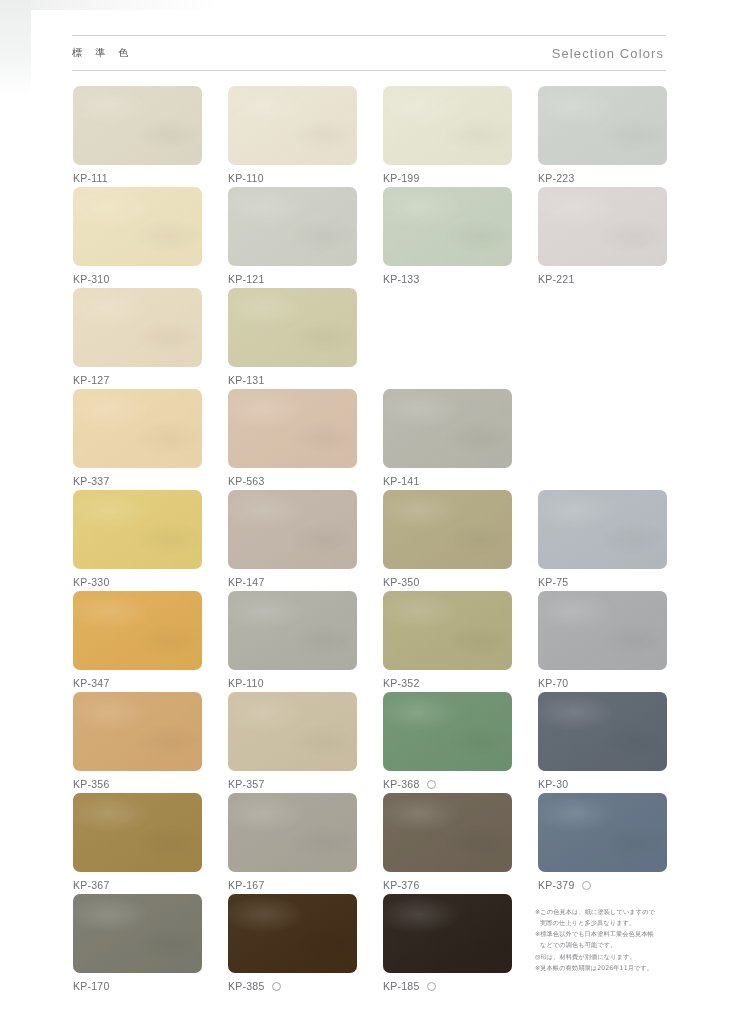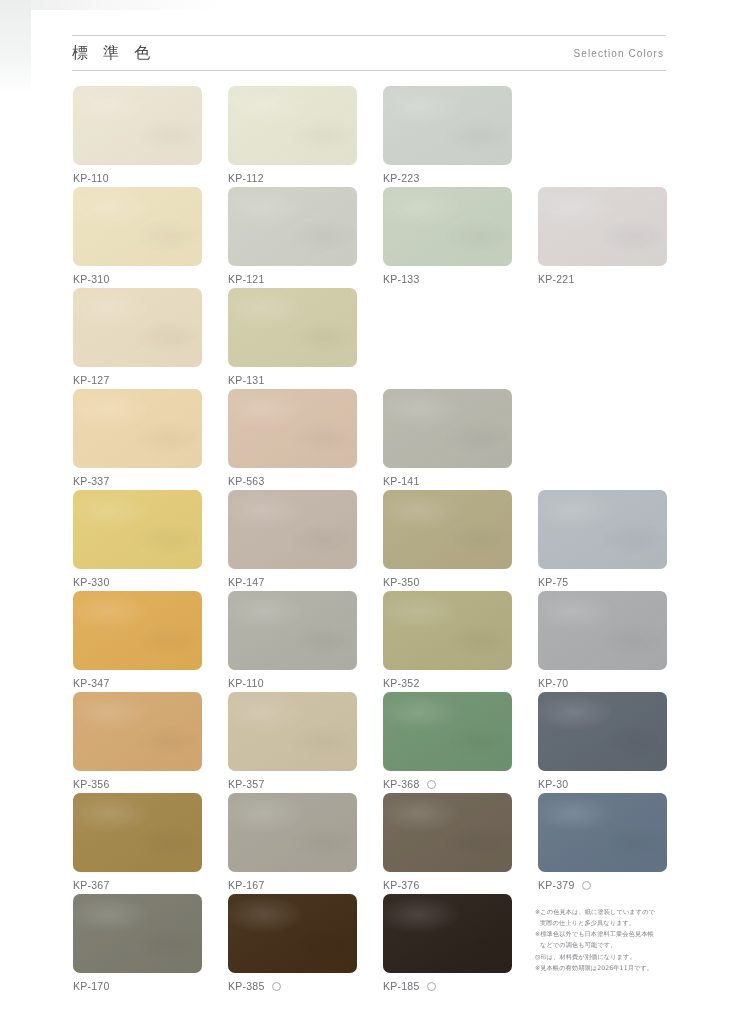--- a/index.html
+++ b/index.html
@@ -47,28 +47,28 @@
     top: 35px;
     width: 594px;
     height: 34px;
     border-top: 1px solid #cfcfd1;
     border-bottom: 1px solid #cfcfd1;
     display: flex;
     align-items: center;
     justify-content: space-between;
   }
   .header-title-ja {
-    font-size: 16px;
+    font-size: 10px;
     letter-spacing: 5px;
     color: #4a4a4c;
     font-weight: 400;
     font-family: "DejaVu Sans", "Liberation Sans", sans-serif;
   }
   .header-title-en {
-    font-size: 10px;
+    font-size: 13px;
     letter-spacing: 1.1px;
     color: #8c8c90;
     font-weight: 400;
     padding-right: 2px;
   }
 
   
   .grid {
     position: absolute;
     left: 73px;
@@ -157,29 +157,35 @@
   <div class="edge-shade"></div>
 
   <div class="header">
     <div class="header-title-ja">標 準 色</div>
     <div class="header-title-en">Selection Colors</div>
   </div>
 
   <div class="grid" id="swatch-grid">
       <div class="row">
         <div class="cell">
+          <div class="swatch" style="background: rgb(224, 218, 199);"></div>
+          <div class="swatch-label">
+            <span>KP-111</span>
+          </div>
+        </div>
+        <div class="cell">
           <div class="swatch" style="background: rgb(236, 229, 211);"></div>
           <div class="swatch-label">
             <span>KP-110</span>
           </div>
         </div>
         <div class="cell">
           <div class="swatch" style="background: rgb(232, 231, 211);"></div>
           <div class="swatch-label">
-            <span>KP-112</span>
+            <span>KP-199</span>
           </div>
         </div>
         <div class="cell">
           <div class="swatch" style="background: rgb(206, 212, 205);"></div>
           <div class="swatch-label">
             <span>KP-223</span>
           </div>
         </div>
       </div>
       <div class="row">

